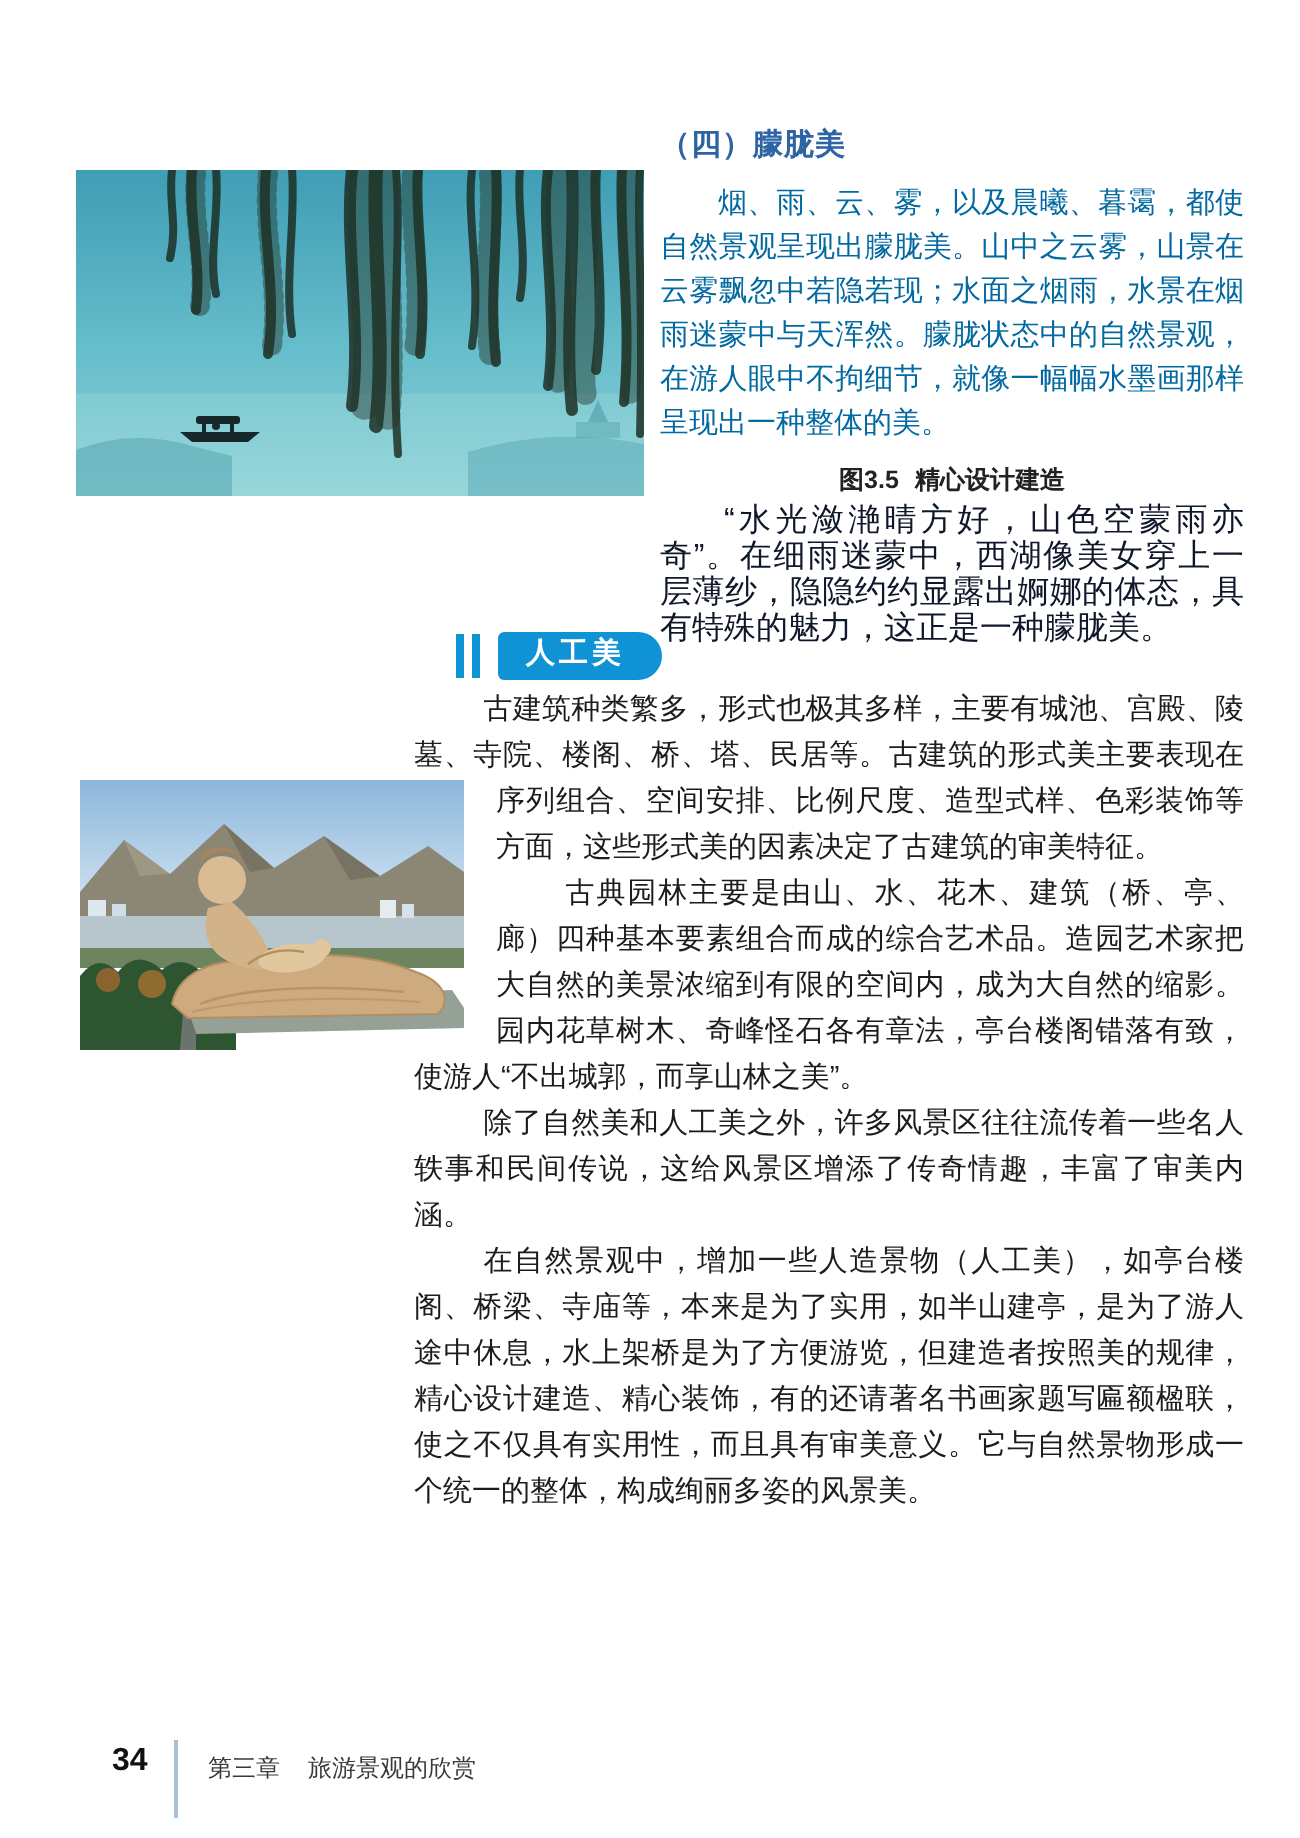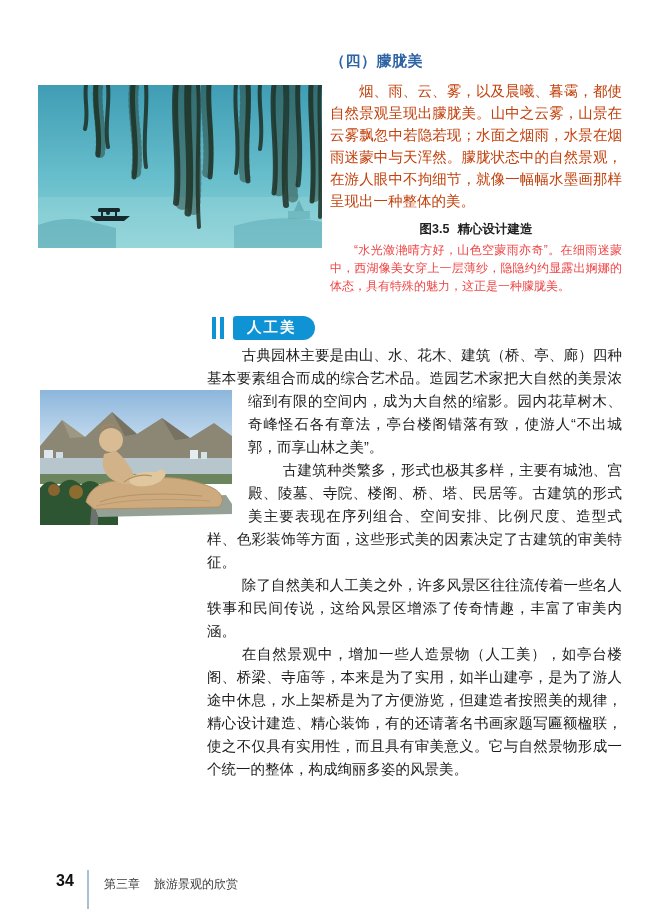--- a/index.html
+++ b/index.html
@@ -1,29 +1,29 @@
 <!DOCTYPE html>
 <html><head>
 <meta charset="utf-8">
 <style>
   html,body { margin:0; padding:0; background:#ffffff; }
   body { width:650px; height:919px; font-family:"Liberation Sans", sans-serif; color:#1c1c1c; }
   .page { position:relative; width:650px; height:919px; overflow:hidden; background:#fff; }
 
   
   .photo-west-lake { position:absolute; left:38px; top:85px; width:284px; height:163px; }
-  .col-right { position:absolute; left:330px; top:52px; width:292px; }
+  .col-right { position:absolute; left:330px; top:63px; width:292px; }
   .hazy-heading { font-size:15px; font-weight:bold; color:#2e63a4; margin:0 0 9px 0; letter-spacing:0.5px; }
-  .hazy-body { font-size:14.5px; line-height:22px; text-align:justify; text-indent:2em; margin:0; color:#c2410c; }
+  .hazy-body { font-size:14.5px; line-height:22px; text-align:justify; text-indent:2em; margin:0; color:#0369a1; }
   .fig-title-row { margin-top:9px; text-align:center; font-size:12.5px; font-weight:bold; color:#222; }
   .fig-title-row .lbl { margin-right:8px;text-align:right; }
-  .small-caption { font-size:12px; line-height:18px; text-align:justify; text-indent:2em; margin:3px 0 12px 0; color:#ef4444; }
+  .small-caption { font-size:16px; line-height:18px; text-align:justify; text-indent:2em; margin:3px 0 12px 0; color:#0f172a; }
 
   
-  .badge-row { position:absolute; left:212px; top:316px; height:24px; display:flex; align-items:center; }
+  .badge-row { position:absolute; left:228px; top:316px; height:24px; display:flex; align-items:center; }
   .badge-bar { width:4px; height:22px; background:#0f93d5; margin-right:4px; }
   .badge { margin-left:5px; background:#0f93d5; color:#fff; font-weight:bold; font-size:14.5px;
            line-height:23px; padding:0 18px 1px 14px; border-radius:4px 15px 15px 4px; letter-spacing:2px; }
 
   
   .main-body { position:absolute; left:40px; top:344px; width:582px; }
   .float-spacer { float:left; width:0; height:46px; }
   .fig36 { float:left; clear:left; width:200px; margin:0 8px 2px 0; }
   .fig36 svg { display:block; width:192px; height:135px; }
   .fig36-title { text-align:center; font-size:11.5px; font-weight:bold; margin-top:7px; color:#222; }
@@ -155,22 +155,22 @@
         <path d="M64,64 C60,80 66,90 84,94 L98,95 C92,76 82,66 76,61 Z" fill="#d2b288"></path>
         <circle cx="71" cy="50" r="12" fill="#d9bc94"></circle>
         <path d="M59,48 a12,12 0 0 1 24,-1 l-3,-9 a14,14 0 0 0 -19,-1 Z" fill="#a8855c"></path>
 
         <ellipse cx="106" cy="89" rx="17" ry="7" fill="#e0c79e" transform="rotate(-7 106 89)"></ellipse>
         <circle cx="121" cy="84" r="4.5" fill="#e0c79e"></circle>
         <path d="M84,92 C92,86 102,84 112,86" stroke="#b28f62" stroke-width="1.2" fill="none"></path>
       </svg>
     </figure>
 
+    <p class="mp">古建筑种类繁多，形式也极其多样，主要有城池、宫殿、陵墓、寺院、楼阁、桥、塔、民居等。古建筑的形式美主要表现在序列组合、空间安排、比例尺度、造型式样、色彩装饰等方面，这些形式美的因素决定了古建筑的审美特征。</p>
     <p class="mp">古典园林主要是由山、水、花木、建筑（桥、亭、廊）四种基本要素组合而成的综合艺术品。造园艺术家把大自然的美景浓缩到有限的空间内，成为大自然的缩影。园内花草树木、奇峰怪石各有章法，亭台楼阁错落有致，使游人“不出城郭，而享山林之美”。</p>
-    <p class="mp">古建筑种类繁多，形式也极其多样，主要有城池、宫殿、陵墓、寺院、楼阁、桥、塔、民居等。古建筑的形式美主要表现在序列组合、空间安排、比例尺度、造型式样、色彩装饰等方面，这些形式美的因素决定了古建筑的审美特征。</p>
     <p class="mp">除了自然美和人工美之外，许多风景区往往流传着一些名人轶事和民间传说，这给风景区增添了传奇情趣，丰富了审美内涵。</p>
     <p class="mp">在自然景观中，增加一些人造景物（人工美），如亭台楼阁、桥梁、寺庙等，本来是为了实用，如半山建亭，是为了游人途中休息，水上架桥是为了方便游览，但建造者按照美的规律，精心设计建造、精心装饰，有的还请著名书画家题写匾额楹联，使之不仅具有实用性，而且具有审美意义。它与自然景物形成一个统一的整体，构成绚丽多姿的风景美。</p>
   </div>
 
   <div class="footer">
     <span class="footer-num">34</span>
     <span class="footer-rule"></span>
     <span class="footer-chapter">
       <span>第三章</span><span class="bk-title">旅游景观的欣赏</span>
     </span>

